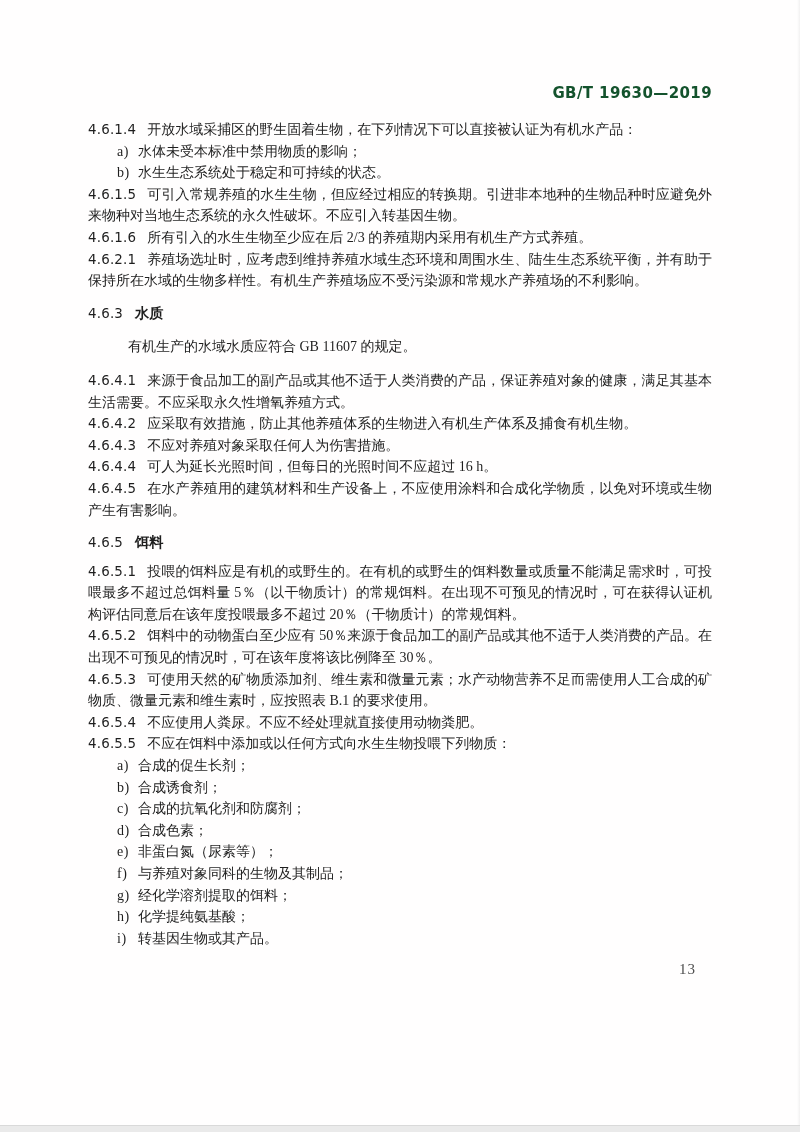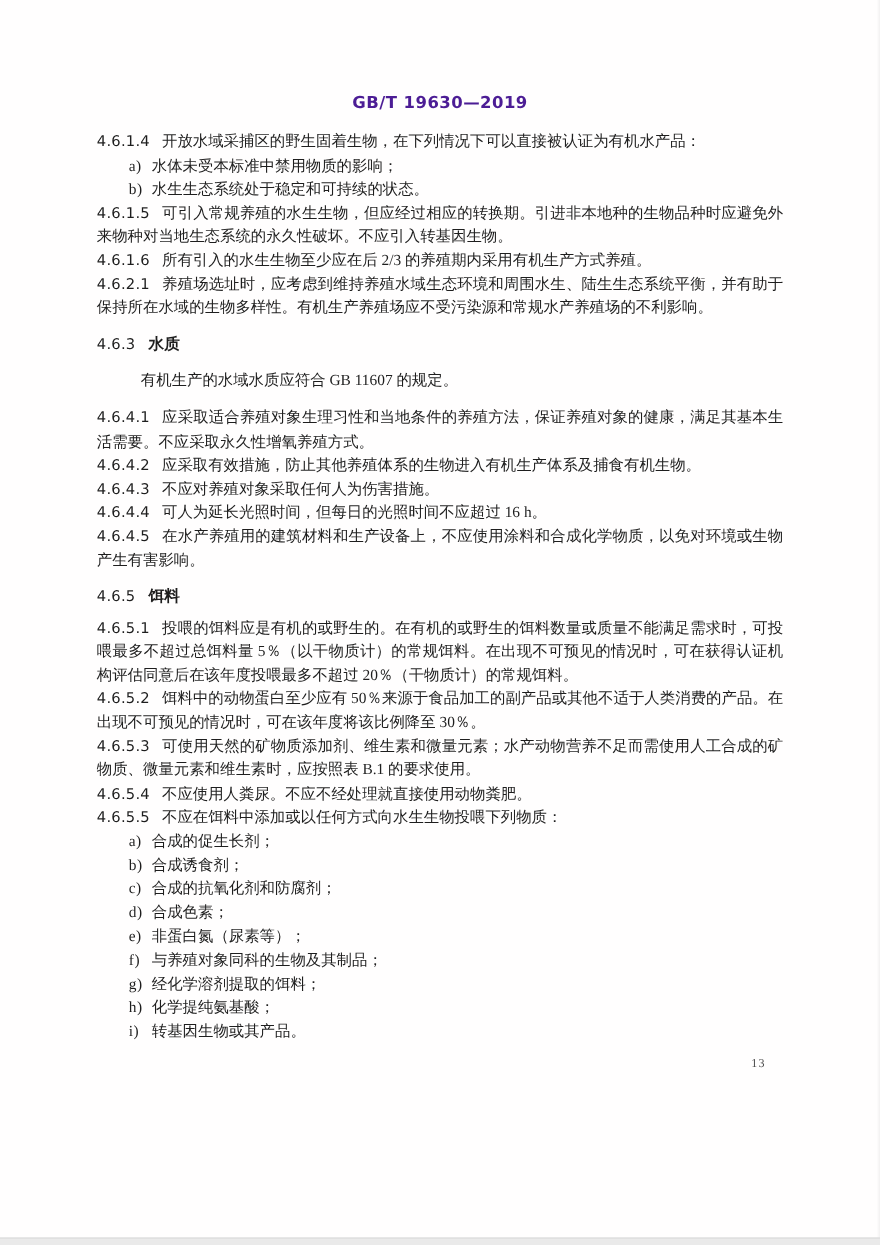--- a/index.html
+++ b/index.html
@@ -16,26 +16,26 @@
     color: #1e1e1e;
   }
   .page {
     position: absolute;
     inset: 0;
     box-sizing: border-box;
     padding: 84px 88px 0 88px;
     background: #fffefe;
   }
   .header-row {
-    text-align: center;
+    text-align: right;
     font-family: "DejaVu Sans", "Liberation Sans", sans-serif;
     font-weight: bold;
     font-size: 15px;
     letter-spacing: 0.4px;
-    color: #4c1d95;
+    color: #14532d;
     margin: 0 0 17px 0;
     line-height: 18px;
   }
   .content {
     font-size: 14px;
     line-height: 21.6px;
     text-align: justify;
     text-justify: inter-ideograph;
   }
   p.clause {
@@ -70,21 +70,21 @@
     flex: none;
     width: 21px;
     margin-left: 29px;
     letter-spacing: 0.5px;
   }
   .list-item-text { flex: 1; text-align: justify; }
   .footer-row {
     margin-top: 12px;
     text-align: right;
     padding-right: 16px;
-    font-size: 11px;
+    font-size: 15px;
     color: #4d4d4d;
     letter-spacing: 1px;
   }
   .scan-edge-bottom {
     position: absolute;
     left: 0; right: 0; bottom: 0;
     height: 6px;
     background: #eaeaea;
     border-top: 1px solid #d9d9d9;
   }
@@ -113,21 +113,21 @@
         <div class="list-item">
           <span class="list-marker">b)</span>
           <span class="list-item-text">水生生态系统处于稳定和可持续的状态。</span>
         </div>
       </div>
       <p class="clause"><span class="clause-num">4.6.1.5</span><span class="clause-text">可引入常规养殖的水生生物，但应经过相应的转换期。引进非本地种的生物品种时应避免外来物种对当地生态系统的永久性破坏。不应引入转基因生物。</span></p>
       <p class="clause"><span class="clause-num">4.6.1.6</span><span class="clause-text">所有引入的水生生物至少应在后 2/3 的养殖期内采用有机生产方式养殖。</span></p>
       <p class="clause"><span class="clause-num">4.6.2.1</span><span class="clause-text">养殖场选址时，应考虑到维持养殖水域生态环境和周围水生、陆生生态系统平衡，并有助于保持所在水域的生物多样性。有机生产养殖场应不受污染源和常规水产养殖场的不利影响。</span></p>
       <h3 class="heading"><span class="clause-num">4.6.3</span><span class="heading-title">水质</span></h3>
       <p class="para">有机生产的水域水质应符合 GB 11607 的规定。</p>
-      <p class="clause"><span class="clause-num">4.6.4.1</span><span class="clause-text">应采取适合养殖对象生理习性和当地条件的养殖方法，保证养殖对象的健康，满足其基本生活需要。不应采取永久性增氧养殖方式。</span></p>
+      <p class="clause"><span class="clause-num">4.6.4.1</span><span class="clause-text">来源于食品加工的副产品或其他不适于人类消费的产品，保证养殖对象的健康，满足其基本生活需要。不应采取永久性增氧养殖方式。</span></p>
       <p class="clause"><span class="clause-num">4.6.4.2</span><span class="clause-text">应采取有效措施，防止其他养殖体系的生物进入有机生产体系及捕食有机生物。</span></p>
       <p class="clause"><span class="clause-num">4.6.4.3</span><span class="clause-text">不应对养殖对象采取任何人为伤害措施。</span></p>
       <p class="clause"><span class="clause-num">4.6.4.4</span><span class="clause-text">可人为延长光照时间，但每日的光照时间不应超过 16 h。</span></p>
       <p class="clause"><span class="clause-num">4.6.4.5</span><span class="clause-text">在水产养殖用的建筑材料和生产设备上，不应使用涂料和合成化学物质，以免对环境或生物产生有害影响。</span></p>
       <h3 class="heading"><span class="clause-num">4.6.5</span><span class="heading-title">饵料</span></h3>
       <p class="clause"><span class="clause-num">4.6.5.1</span><span class="clause-text">投喂的饵料应是有机的或野生的。在有机的或野生的饵料数量或质量不能满足需求时，可投喂最多不超过总饵料量 5％（以干物质计）的常规饵料。在出现不可预见的情况时，可在获得认证机构评估同意后在该年度投喂最多不超过 20％（干物质计）的常规饵料。</span></p>
       <p class="clause"><span class="clause-num">4.6.5.2</span><span class="clause-text">饵料中的动物蛋白至少应有 50％来源于食品加工的副产品或其他不适于人类消费的产品。在出现不可预见的情况时，可在该年度将该比例降至 30％。</span></p>
       <p class="clause"><span class="clause-num">4.6.5.3</span><span class="clause-text">可使用天然的矿物质添加剂、维生素和微量元素；水产动物营养不足而需使用人工合成的矿物质、微量元素和维生素时，应按照表 B.1 的要求使用。</span></p>
       <p class="clause"><span class="clause-num">4.6.5.4</span><span class="clause-text">不应使用人粪尿。不应不经处理就直接使用动物粪肥。</span></p>
       <p class="clause"><span class="clause-num">4.6.5.5</span><span class="clause-text">不应在饵料中添加或以任何方式向水生生物投喂下列物质：</span></p>

